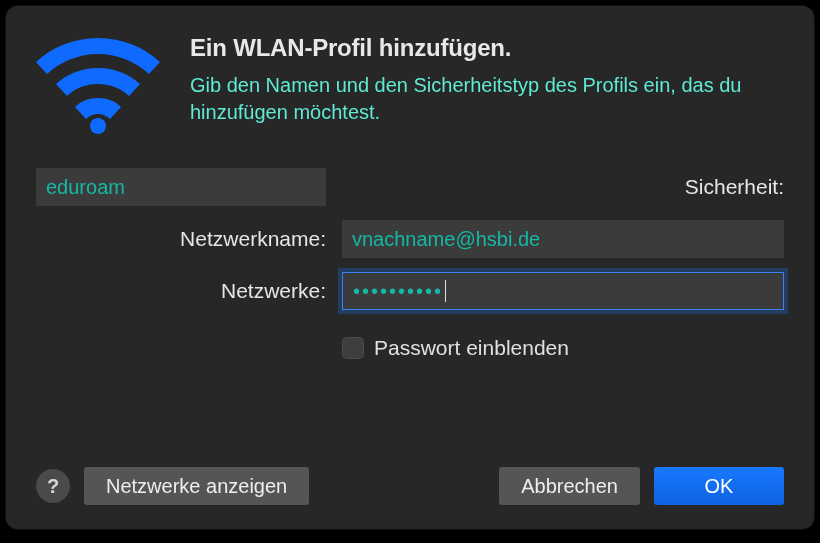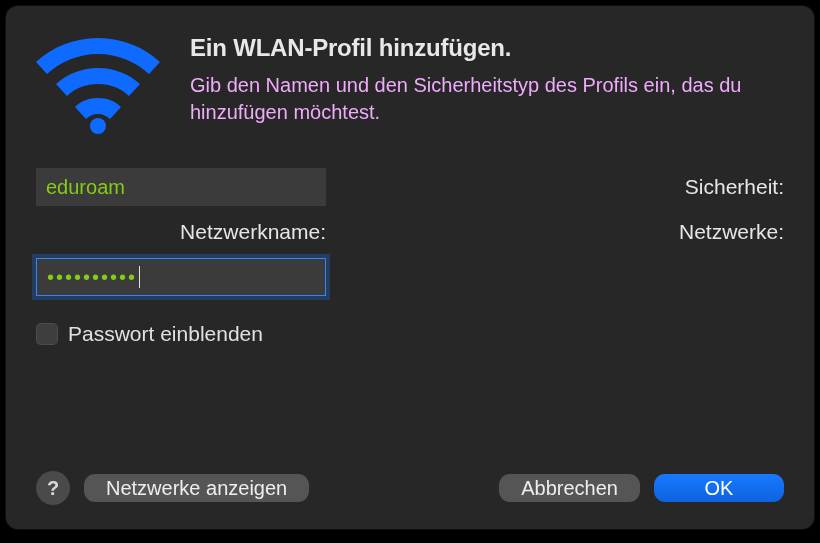--- a/index.html
+++ b/index.html
@@ -32,21 +32,21 @@
     margin-top: 4px;
   }
   .head-text h1 {
     color: #e8e8e8;
     font-size: 24px;
     font-weight: 700;
     margin-bottom: 10px;
     letter-spacing: -0.2px;
   }
   .head-text p {
-    color: #f0abfc;
+    color: #5eead4;
     font-size: 20px;
     line-height: 1.35;
   }
   .form {
     display: grid;
     grid-template-columns: 290px 1fr;
     column-gap: 16px;
     row-gap: 14px;
     align-items: center;
     margin-bottom: 30px;
@@ -55,21 +55,21 @@
     text-align: right;
     color: #e6e6e6;
     font-size: 21px;
   }
   .tf {
     width: 100%;
     height: 38px;
     background: #3b3b3b;
     border: none;
     border-radius: 0;
-    color: #84cc16;
+    color: #14b8a6;
     font-size: 20px;
     padding: 0 10px;
     outline: none;
   }
   .tf.focused {
     box-shadow: 0 0 0 4px #1a5fb466;
     border: 1px solid #3b82f6;
   }
   .select-wrap {
     position: relative;
@@ -134,22 +134,22 @@
     background: #4a4a4a;
     color: #d8d8d8;
     font-size: 20px;
     font-weight: 600;
     display: flex;
     align-items: center;
     justify-content: center;
     cursor: default;
   }
   .btn {
-    height: 28px;
-    border-radius: 11px;
+    height: 38px;
+    border-radius: 3px;
     background: #555555;
     color: #eee;
     font-size: 20px;
     padding: 0 22px;
     display: flex;
     align-items: center;
     justify-content: center;
     cursor: default;
     border: none;
   }
@@ -191,20 +191,21 @@
     </div>
   </div>
 
   <div class="form">
 
     <input class="tf" value="eduroam" style="">
 
     <div class="lbl">Sicherheit:</div>
 
     <div class="lbl">Netzwerkname:</div>
+    <input class="tf" value="vnachname@hsbi.de" style="">
 
     <div class="lbl">Netzwerke:</div>
     <div class="tf focused" style="display:flex;align-items:center;">
       <span style="letter-spacing:2px">••••••••••</span>
         <span class="caret"></span>
     </div>
 
     <div></div>
     <div class="chk-row">
       <div class="chk"></div>

